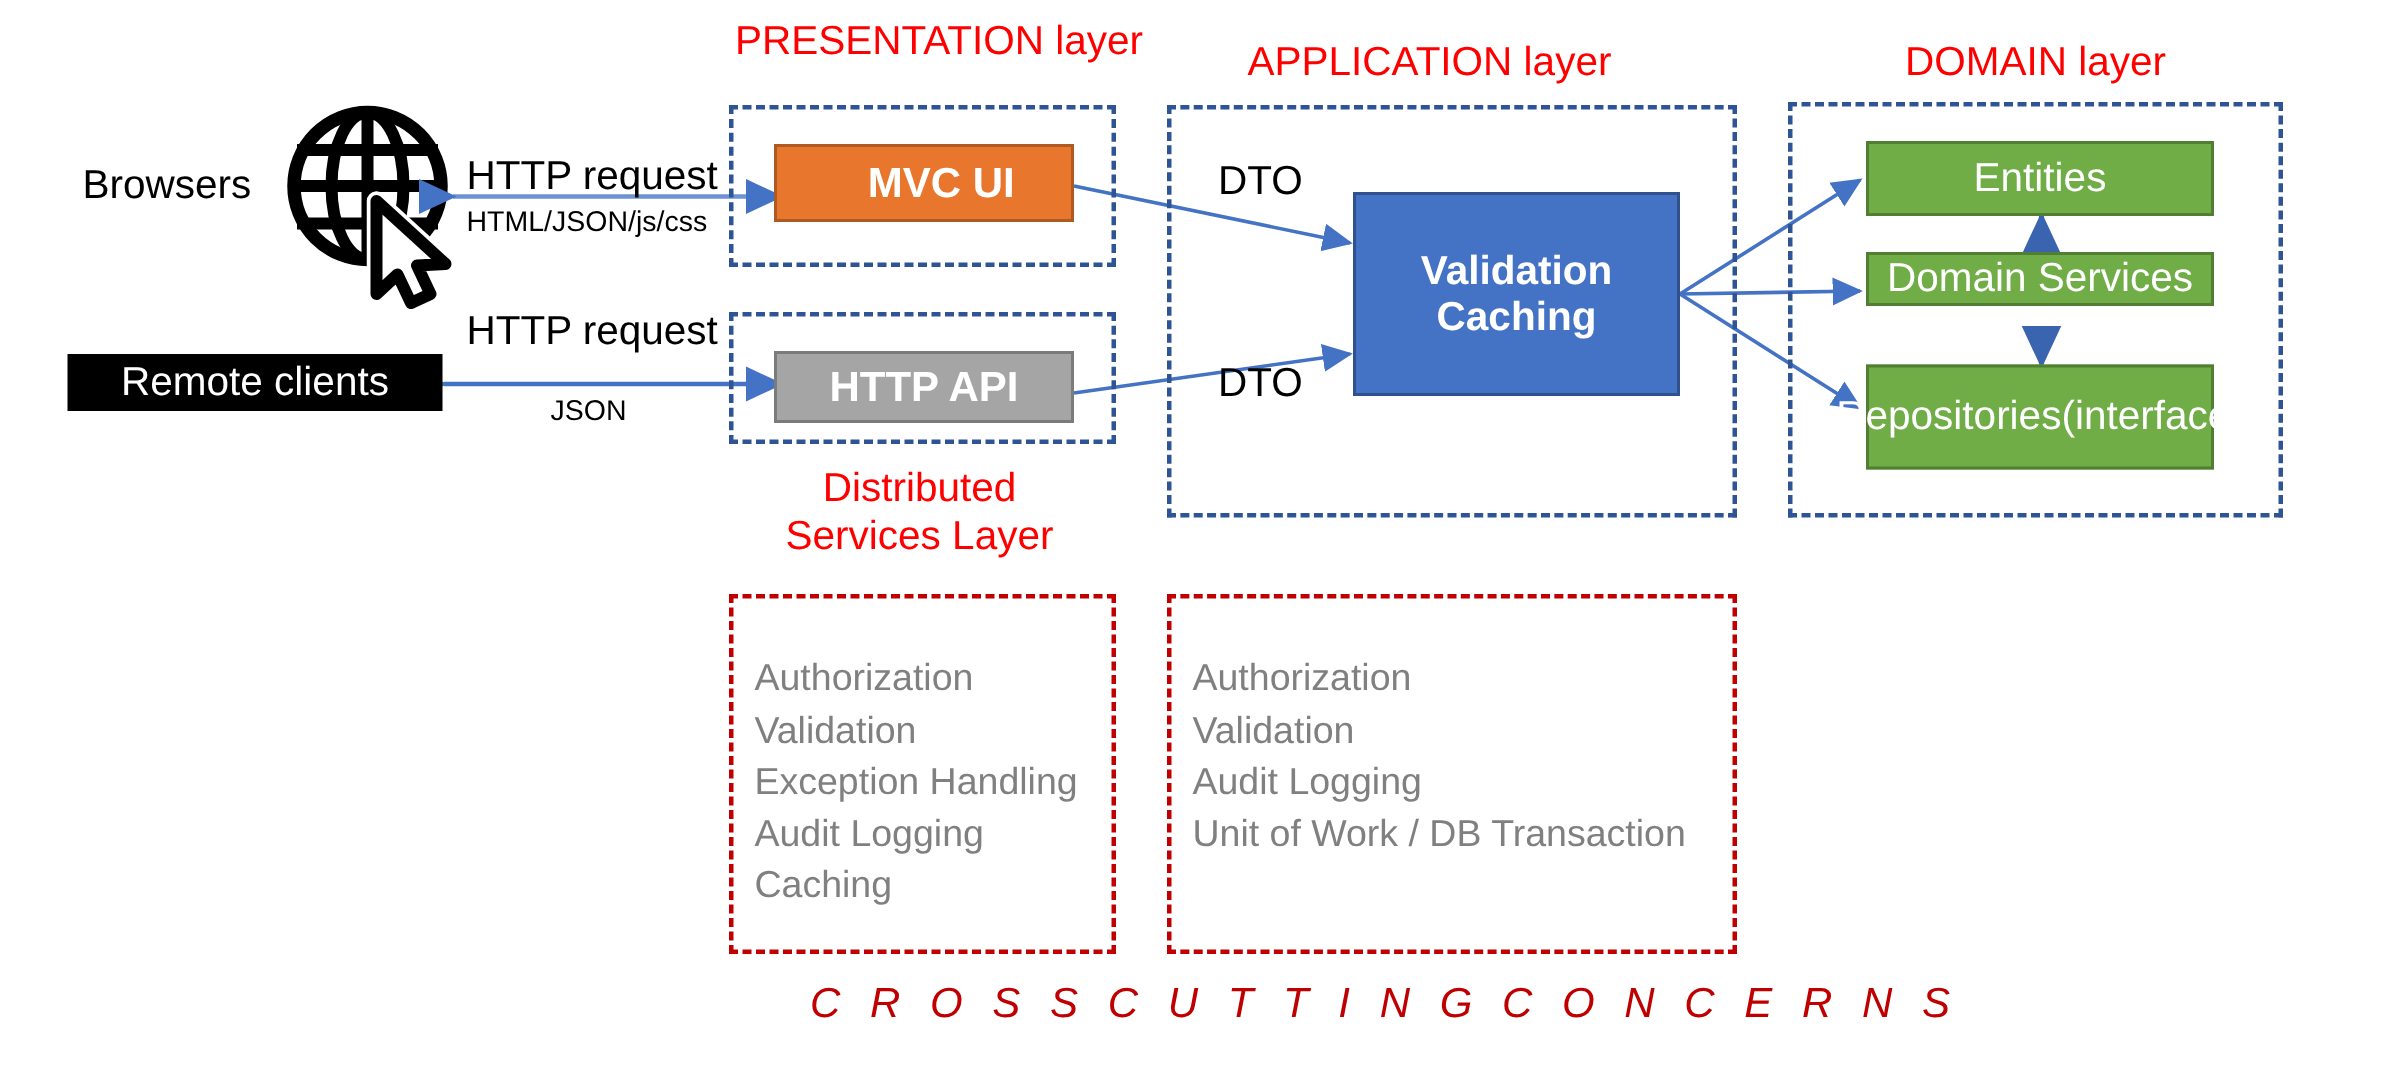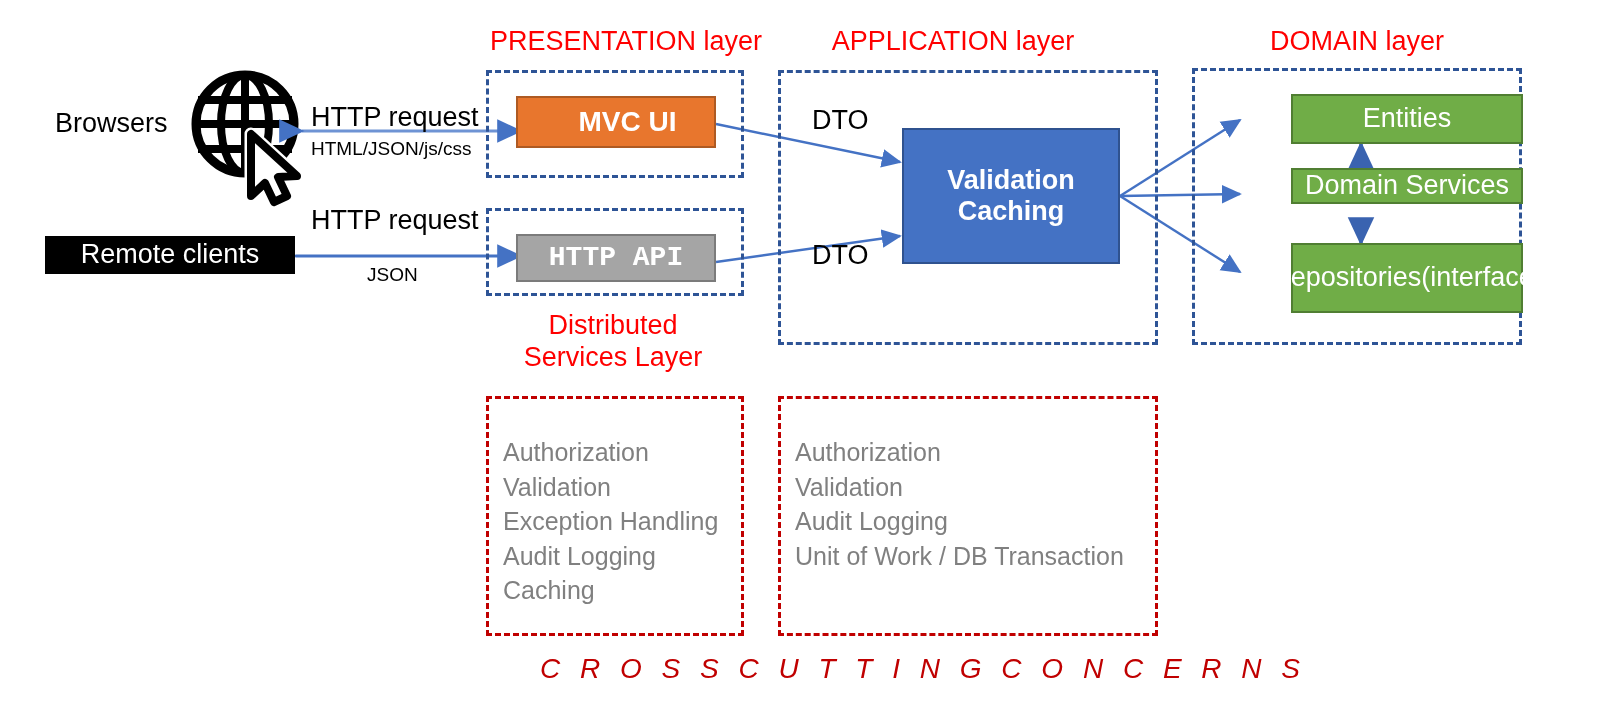--- a/index.html
+++ b/index.html
@@ -59,36 +59,34 @@
     font-weight: bold;
     font-size: 28px;
     padding-left: 23px;
   }
   .comp-grey {
     background: #A5A5A5;
     border: 2px solid #7B7B7B;
     color: #ffffff;
     font-weight: bold;
     font-size: 28px;
-    font-family: Liberation Mono, monospace;
   }
   .comp-blue {
     background: #4472C4;
     border: 2px solid #2F528F;
     color: #ffffff;
     font-weight: bold;
     font-size: 27px;
   }
   .comp-green {
     background: #70AD47;
     border: 2px solid #507E32;
     color: #ffffff;
     font-weight: normal;
     font-size: 27px;
-    margin-left: 47px;
   }
   .comp-black {
     background: #000000;
     color: #ffffff;
     font-weight: normal;
     font-size: 27px;
   }
 
   
   .txt {
@@ -162,21 +160,21 @@
 
     <line x1="1120" y1="196" x2="1240" y2="194" stroke="#4472C4" stroke-width="2.4" marker-end="url(#ah)"></line>
 
     <line x1="1120" y1="196" x2="1240" y2="272" stroke="#4472C4" stroke-width="2.4" marker-end="url(#ah)"></line>
 
     <line x1="1361" y1="168" x2="1361" y2="144" stroke="#3A63B0" stroke-width="3.4" marker-end="url(#ahd)"></line>
 
     <line x1="1361" y1="218" x2="1361" y2="243" stroke="#3A63B0" stroke-width="3.4" marker-end="url(#ahd)"></line>
   </svg>
 
-  <div class="abs layer-caption" style="left:490px; top:26px; width:250px;">PRESENTATION layer</div>
+  <div class="abs layer-caption" style="left:490px; top:12px; width:250px;">PRESENTATION layer</div>
 
   <div class="abs layer-caption" style="left:1232px; top:26px; width:250px;">DOMAIN layer</div>
 
   <div class="abs layer-caption" style="left:828px; top:26px; width:250px;">APPLICATION layer</div>
 
   <div class="abs layer-caption wrap" style="left:493px; top:310px; width:240px;">Distributed Services Layer</div>
 
   <div class="abs txt txt-lg" style="left:55px; top:108px;">Browsers</div>
 
   <div class="abs comp comp-black" style="left:45px; top:236px; width:250px; height:38px;">Remote clients</div>

